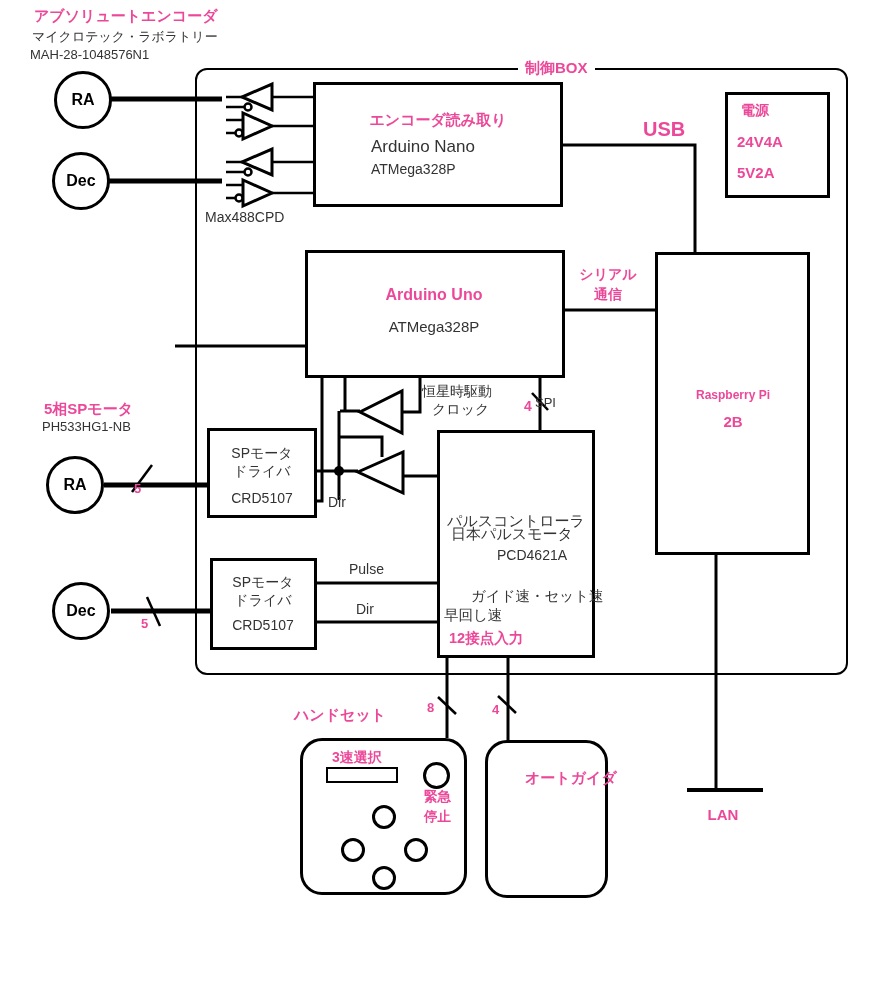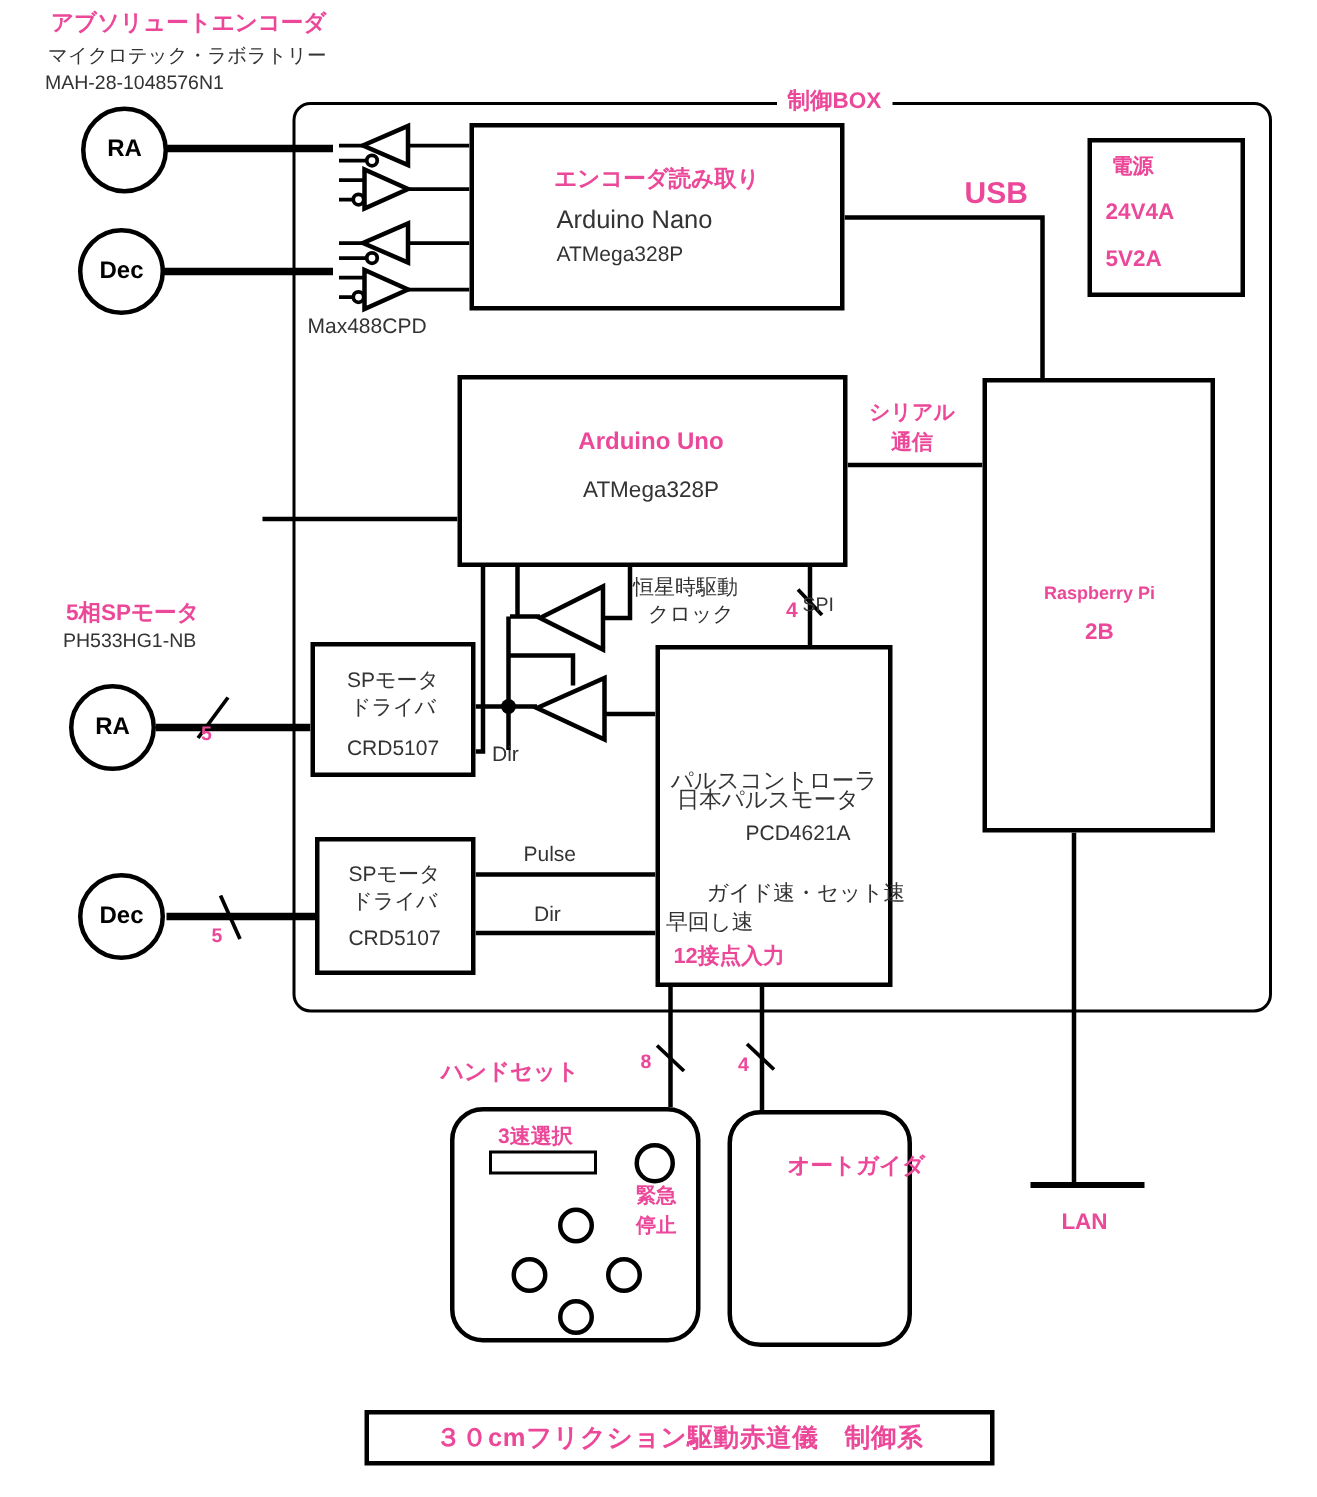--- a/index.html
+++ b/index.html
@@ -179,17 +179,14 @@
   <div class="btn" style="left:341px;top:838px;width:24px;height:24px;"></div>
   <div class="btn" style="left:404px;top:838px;width:24px;height:24px;"></div>
   <div class="btn" style="left:372px;top:866px;width:24px;height:24px;"></div>
 
   <span class="lbl b" style="left:492px;top:703px;font-size:13px;">4</span>
   <div class="box rbox" style="left:485px;top:740px;width:123px;height:158px;"></div>
   <span class="lbl b z4" style="left:496px;top:769px;font-size:15px;margin-left:29px;">オートガイダ</span>
 
   <span class="lbl b cx" style="left:723px;top:806px;font-size:15px;">LAN</span>
 
-  <div style="position:absolute;left:243px;top:940px;width:420px;height:37px;border:3px solid #000;background:#fff;box-sizing:border-box;display:flex;align-items:center;justify-content:center;z-index:3;">
-    <span class="b" style="font-size:17px;letter-spacing:0.5px;">３０cmフリクション駆動赤道儀　制御系</span>
-  </div>
 
 </div>
 
 </body></html>

